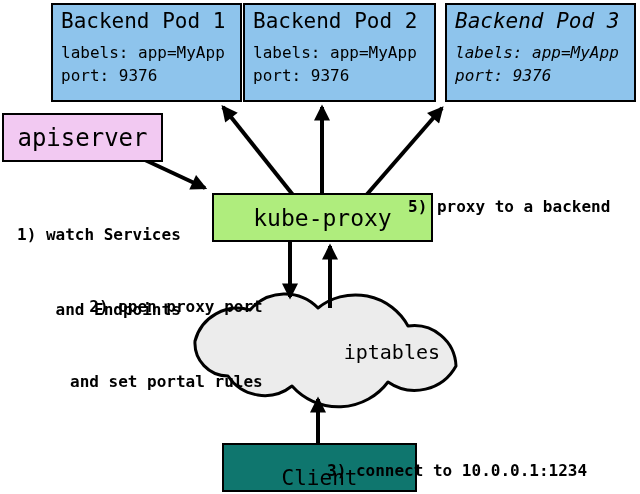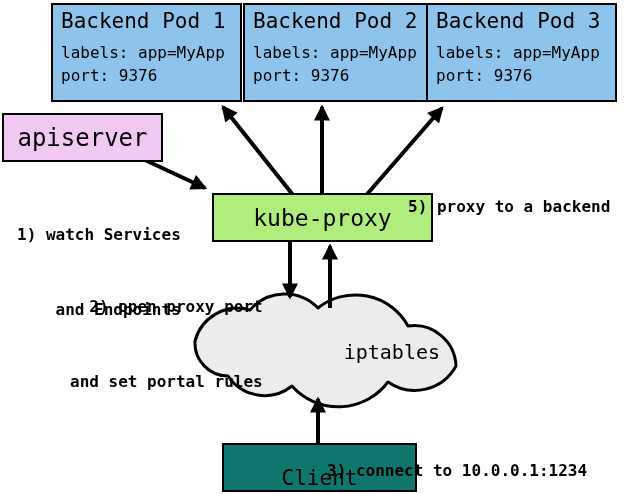--- a/index.html
+++ b/index.html
@@ -8,21 +8,21 @@
     font-family:"DejaVu Sans Mono","Liberation Mono",monospace;color:#000;
   }
   #wires{position:absolute;left:0;top:0;width:640px;height:494px;}
   .box{position:absolute;box-sizing:border-box;border:2px solid #000;}
   .pod{width:191px;height:99px;background:#8ec4ec;padding:3px 0 0 8px;}
   .pod-title{font-size:21px;line-height:27px;white-space:nowrap;}
   .pod-line{font-size:16px;line-height:19px;margin-top:4px;white-space:nowrap;}
   .pod-line.first{margin-top:8px;}
   #pod1{left:27px;top:3px;margin-left:24px;}
   #pod2{left:243px;top:3px;width:193px;}
-  #pod3{left:426px;top:3px;}
+  #pod3{left:445px;top:3px;font-style:italic;}
   .node-label{display:flex;align-items:center;justify-content:center;}
   #apiserver{left:2px;top:113px;width:161px;height:49px;background:#f2c9f2;font-size:24px;}
   #kubeproxy{left:212px;top:193px;width:221px;height:49px;background:#afed7d;font-size:23px;}
   #client{left:222px;top:443px;width:195px;height:49px;background:#0f766e;font-size:21px;align-items:flex-end;}
   .step{position:absolute;font-weight:bold;font-size:16px;line-height:25px;white-space:pre;text-align:right;}
   #step1{left:17px;top:172px;}
   #step2{left:70px;top:244px;}
   #step3{left:327px;top:408px;}
   #step4{left:352px;top:246px;}
   #step5{left:408px;top:144px;}

